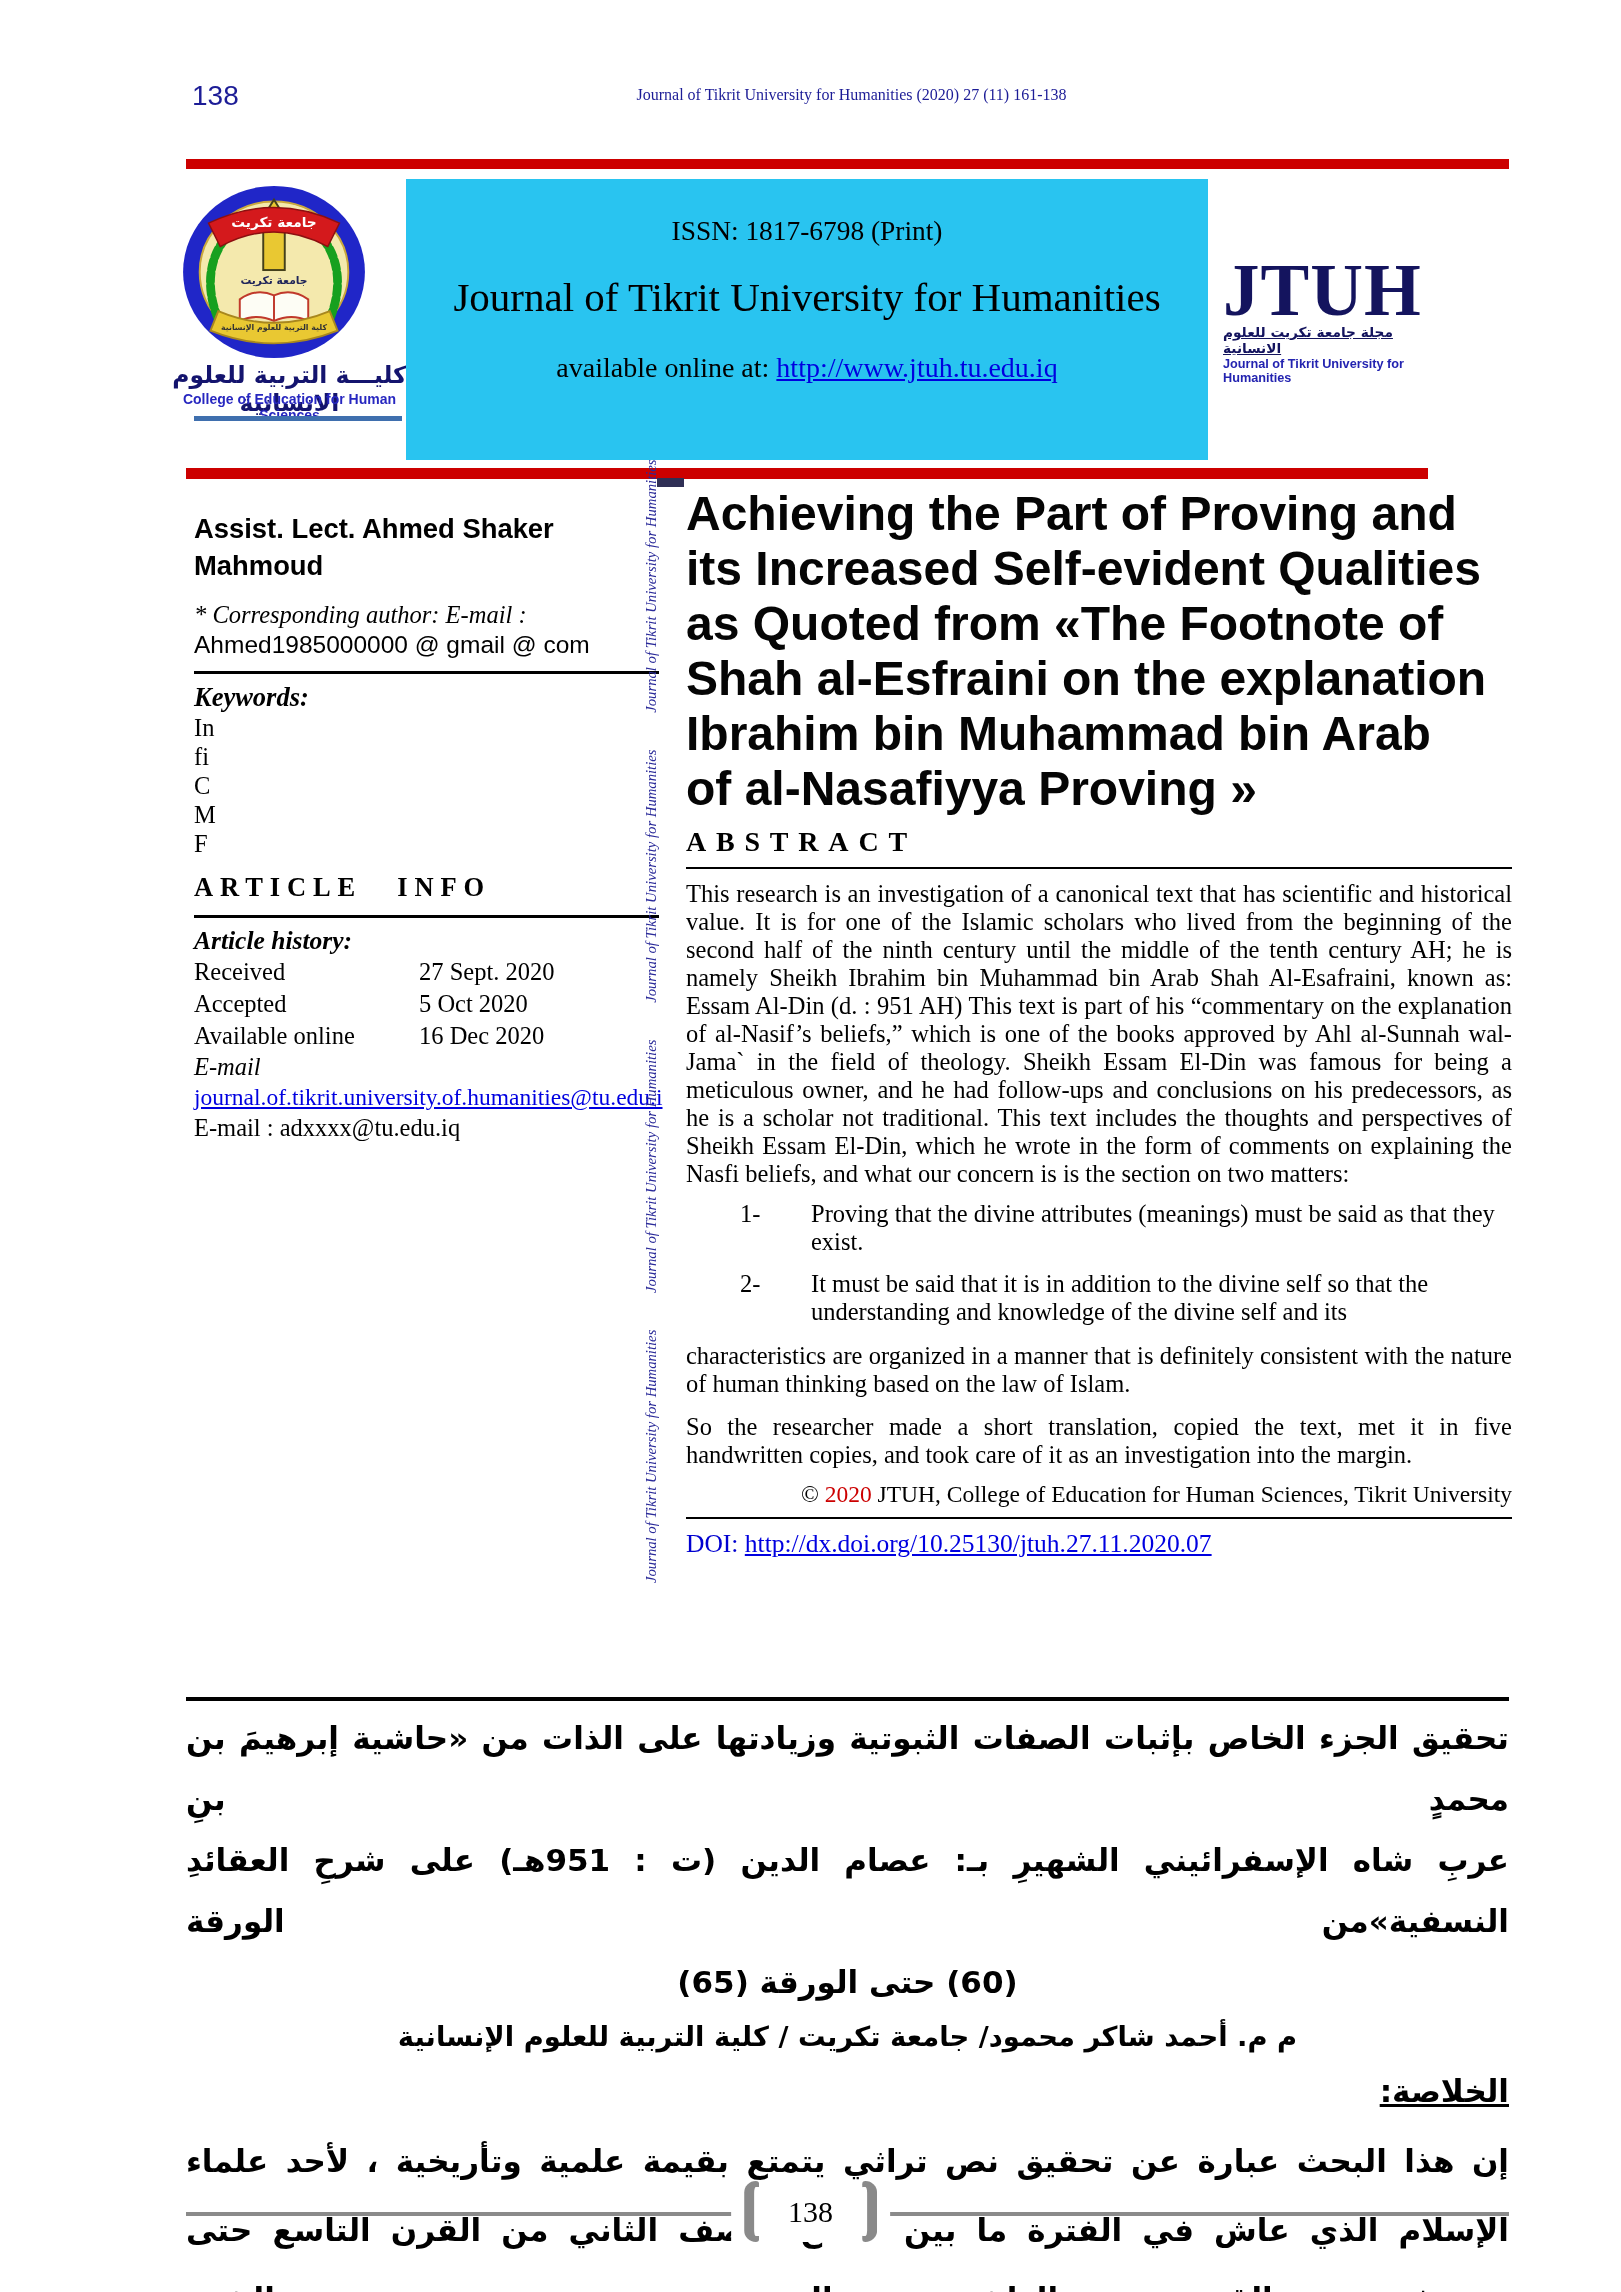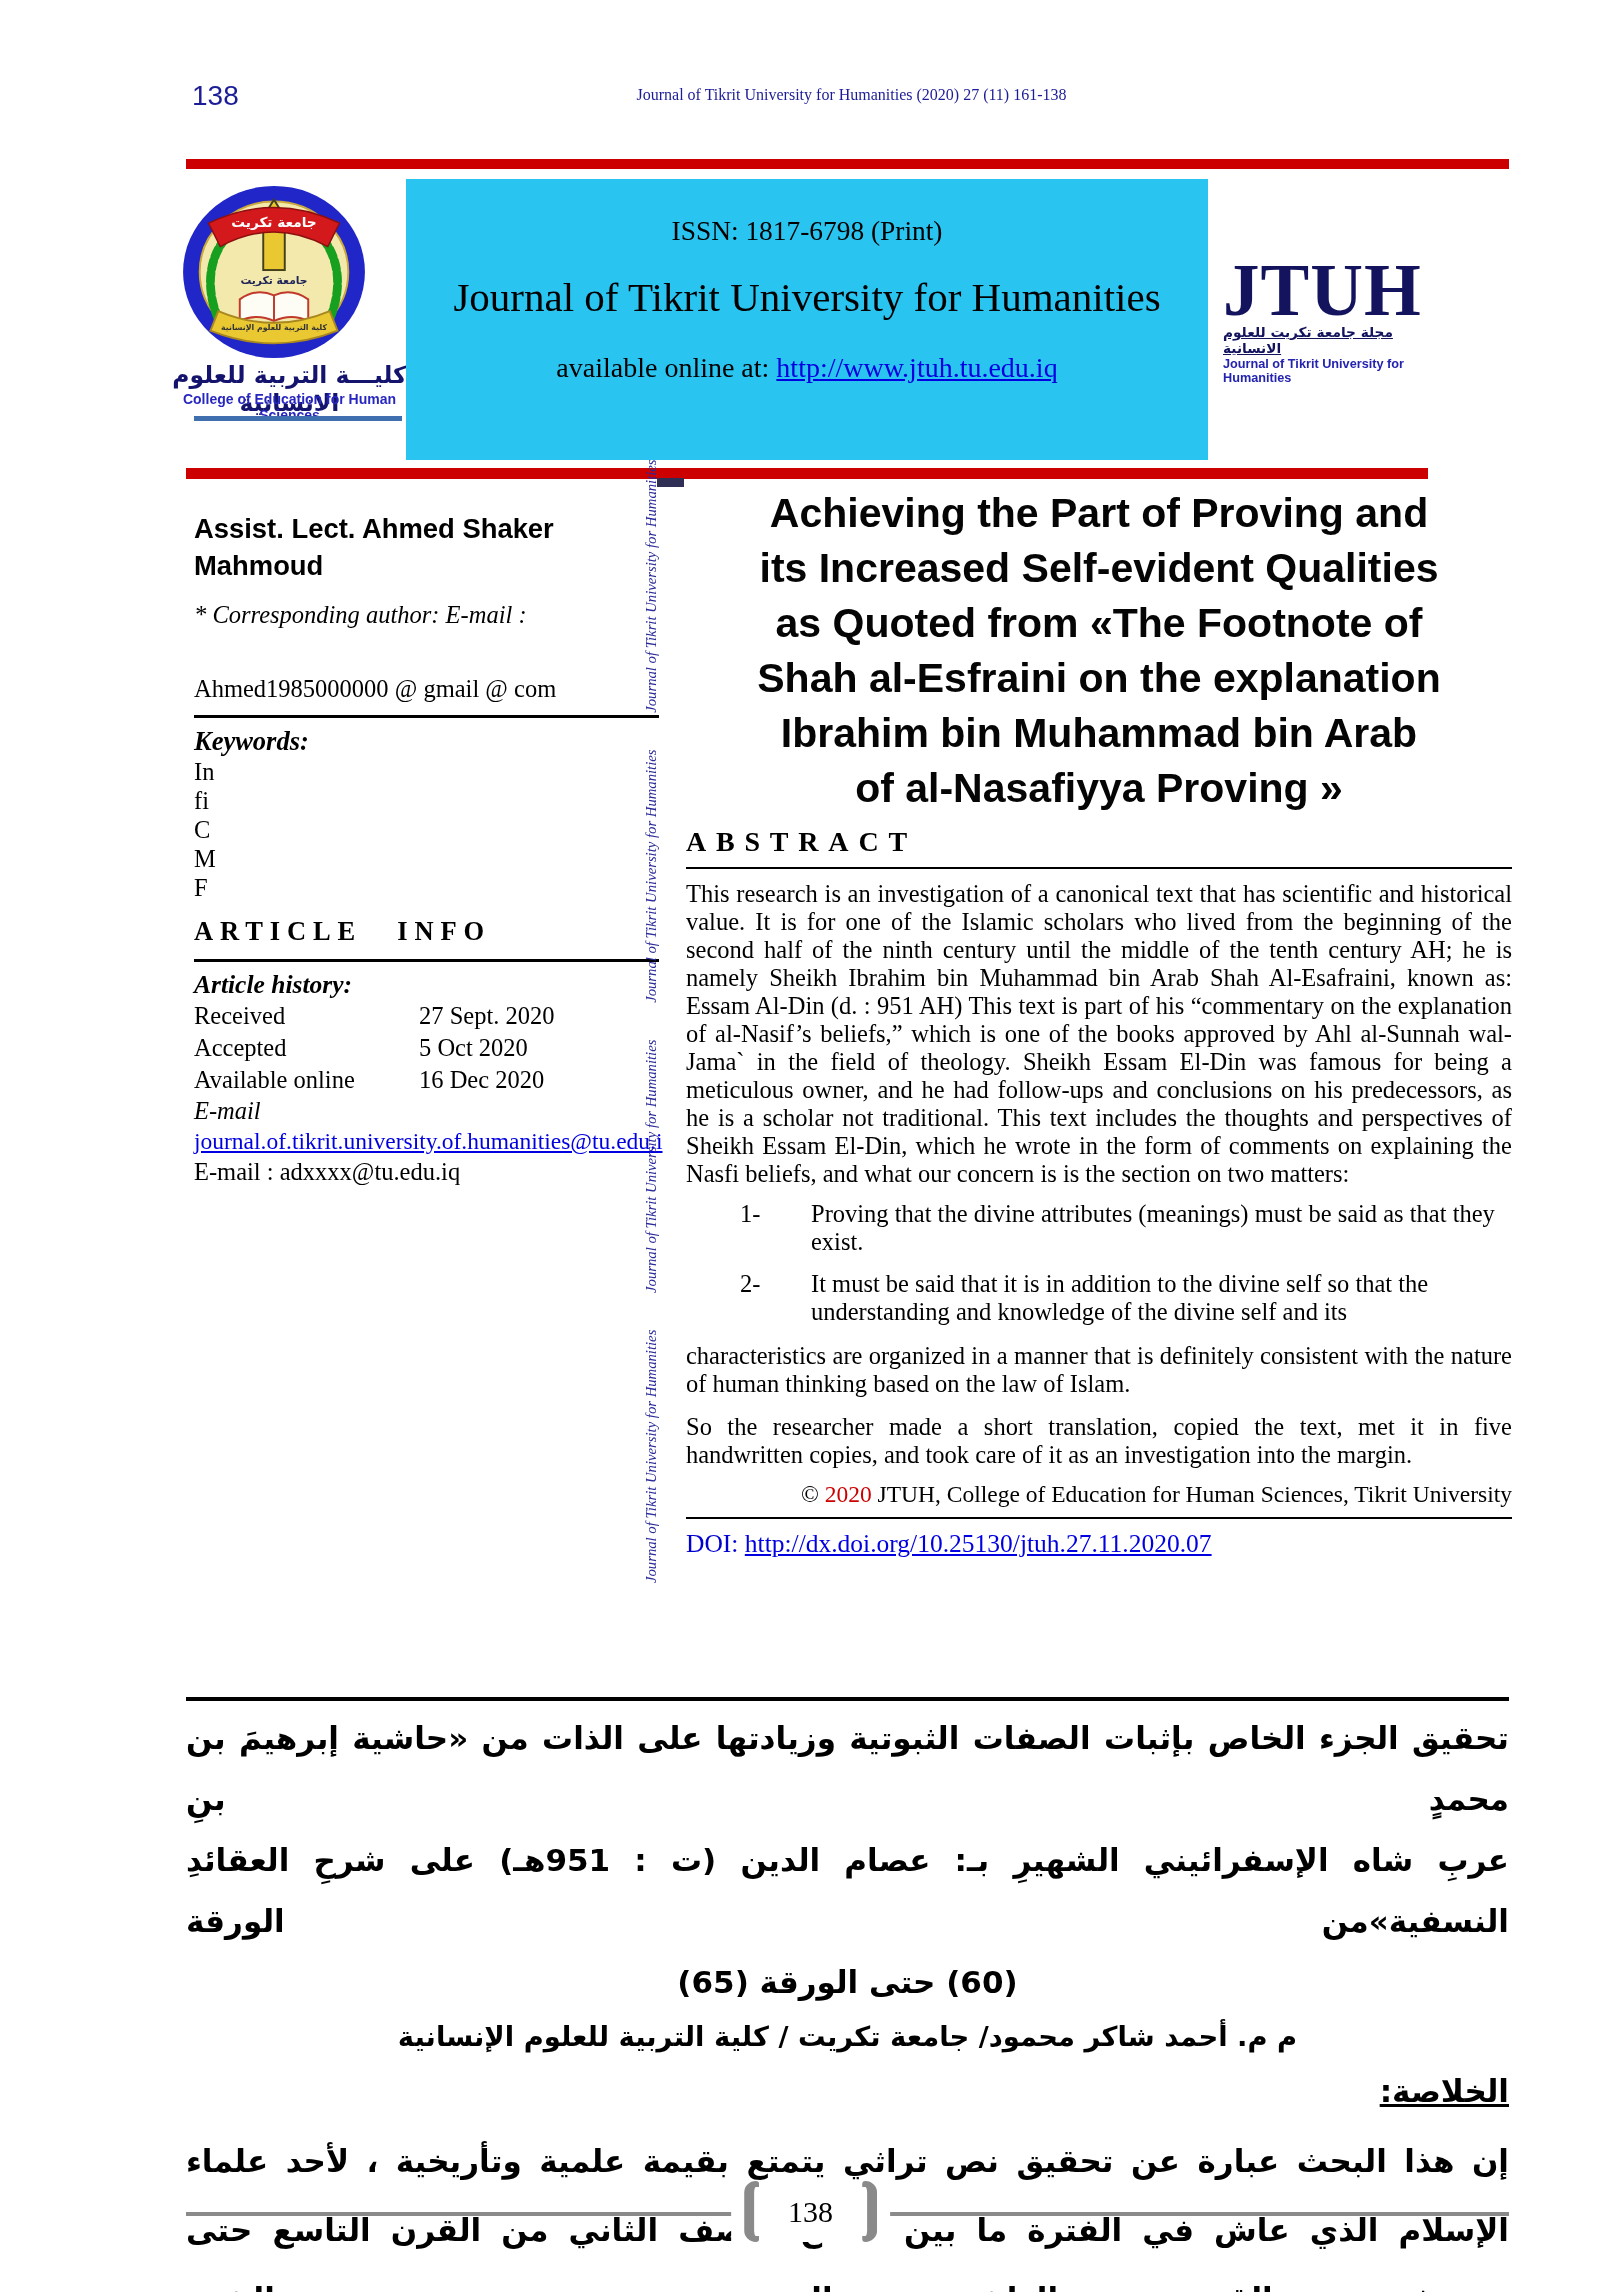--- a/index.html
+++ b/index.html
@@ -34,41 +34,41 @@
   .jtuh-acronym{font-family:"Liberation Serif",serif;font-weight:bold;font-size:73px;
                 line-height:0.92;color:#14145e;letter-spacing:1px;}
   .jtuh-ar{font-family:"DejaVu Sans",sans-serif;font-weight:bold;font-size:13.7px;color:#14145e;margin-top:0px;text-decoration:underline;}
   .jtuh-en{font-family:"Liberation Sans",sans-serif;font-weight:bold;font-size:12.7px;color:#2323b0;margin-top:1px;}
 
   
   .left-col{position:absolute;left:194px;top:510px;width:465px;}
   .author{font-family:"Liberation Sans",sans-serif;font-weight:bold;font-size:27.4px;line-height:37px;}
   .affil{margin-top:147px;font-family:"Liberation Sans",sans-serif;font-size:24.5px;line-height:32px;}
   .corr{margin-top:15.7px;font-style:italic;font-size:24.5px;line-height:30px;}
-  .corr-mail{font-style:normal;font-family:Liberation Serif, serif;font-size:24.5px;line-height:30px;margin-top:44px;}
+  .corr-mail{font-style:normal;font-family:Liberation Sans, sans-serif;font-size:24.5px;line-height:30px;}
   .lrule{margin-top:11.8px;border:none;border-top:3.9px solid #000;}
   .kw-label{margin-top:3.9px;font-weight:bold;font-style:italic;font-size:26.5px;}
   .kw-item{font-size:24.5px;line-height:29px;}
   .art-info{margin-top:13.7px;font-size:26.5px;font-weight:600;letter-spacing:6.9px;word-spacing:21.6px;}
   .hist-label{margin-top:5.9px;font-weight:bold;font-style:italic;font-size:25.5px;}
   .hist-row{display:grid;grid-template-columns:225px auto;font-size:24.5px;line-height:32px;}
   .email-it{font-style:italic;font-size:24.5px;line-height:30px;}
   .email-link{font-size:23.5px;line-height:30px;}
   .email2{font-size:24.5px;line-height:32px;}
 
   
   .v-strip{position:absolute;left:643px;top:1583px;width:1093px;height:31px;
            transform-origin:0 0;transform:rotate(-90deg);
            font-style:italic;font-size:14.7px;color:#2a2a99;white-space:pre;
            font-family:"Liberation Serif",serif;}
 
   
   .right-col{position:absolute;left:686px;top:486px;width:826px;}
-  .title-line{font-family:"Liberation Sans",sans-serif;font-weight:bold;font-size:41px;
-              line-height:55px;text-align:center;color:#050505;}
+  .title-line{font-family:"Liberation Sans",sans-serif;font-weight:bold;font-size:48px;
+              line-height:55px;text-align:left;color:#050505;}
   .abs-label{margin-top:9.8px;font-size:28px;font-weight:600;letter-spacing:9.8px;}
   .rrule{margin-top:8.8px;border:none;border-top:2.9px solid #000;}
   .abs-text{margin-top:11.8px;font-size:24.5px;line-height:28px;text-align:justify;}
   .olist{margin-top:11.8px;padding-left:54px;}
   .oitem{display:grid;grid-template-columns:71px auto;font-size:24.5px;line-height:28px;}
   .oitem + .oitem{margin-top:13.7px;}
   .para{margin-top:15.7px;font-size:24.5px;line-height:28px;text-align:justify;}
   .copyright{margin-top:11.8px;font-size:23.5px;text-align:right;}
   .cr-year{color:#cc0000;}
   .doi-line{margin-top:9.8px;font-size:25.5px;color:#0000d0;}

